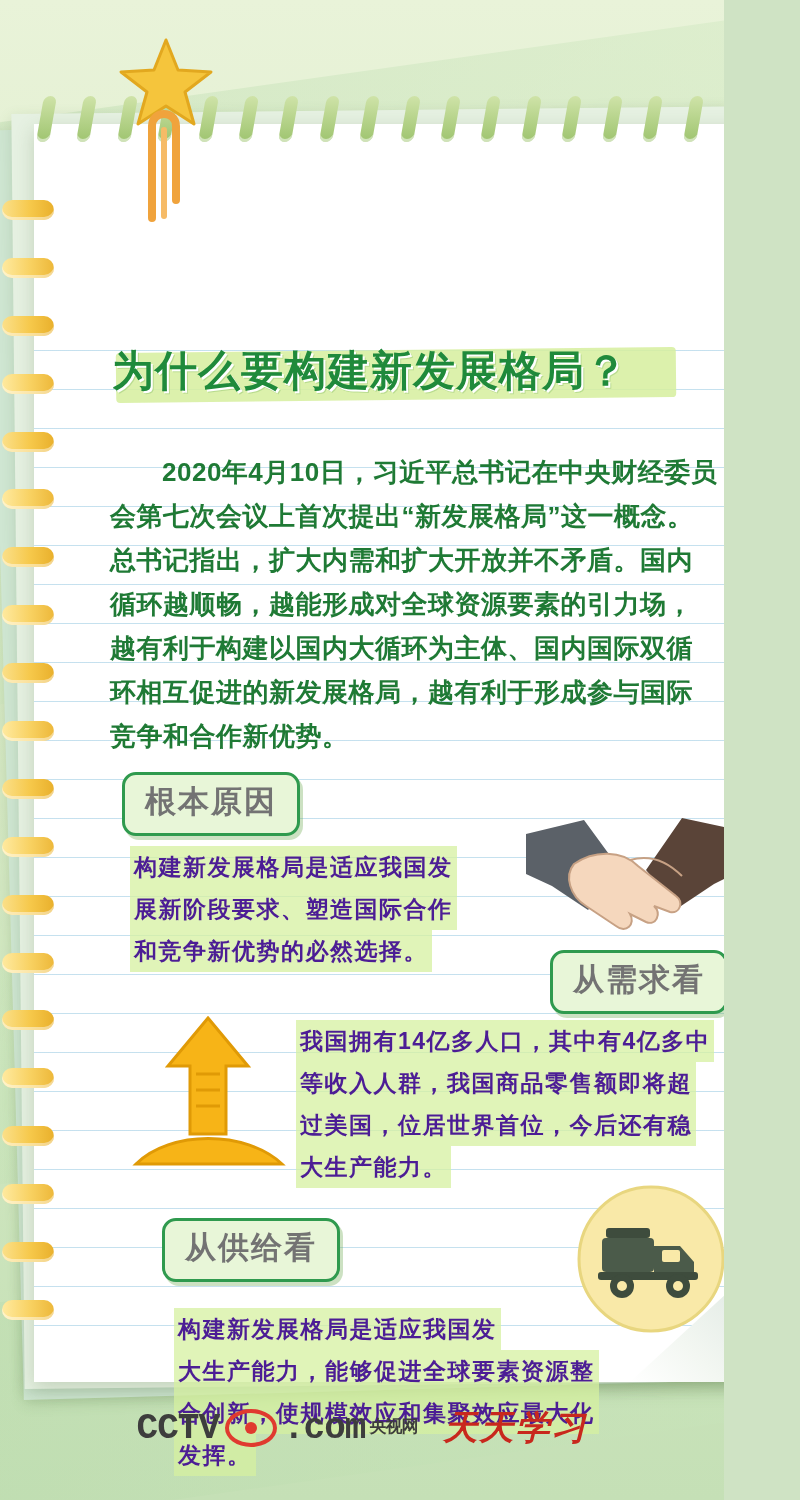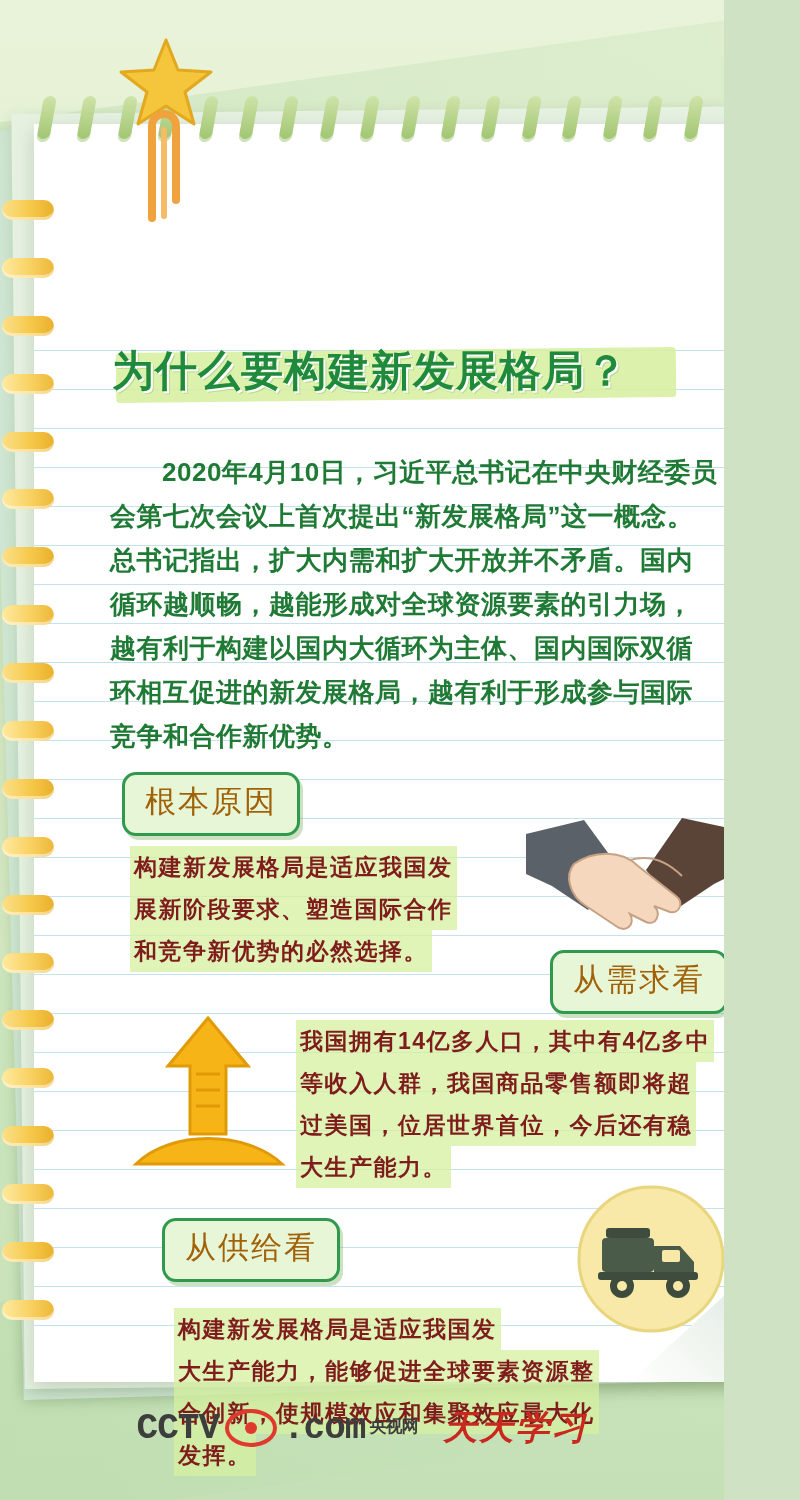--- a/index.html
+++ b/index.html
@@ -161,37 +161,37 @@
   }
 
   
   .chip {
     position: absolute;
     display: inline-block;
     padding: 6px 20px 10px 20px;
     border: 3px solid #2f9a4e;
     border-radius: 14px;
     background: #e8f6d8;
-    color: #a16207;
+    color: #737373;
     font-size: 31px;
-    font-weight: normal;
+    font-weight: bold;
     letter-spacing: 2px;
     box-shadow: 3px 4px 0 rgba(110,170,80,.35);
     white-space: nowrap;
   }
   .chip.c1 { left: 88px; top: 648px; }
   .chip.c2 { left: 516px; top: 826px; }
   .chip.c3 { left: 128px; top: 1094px; }
 
   
   .hand {
     position: absolute;
     font-size: 23px;
     line-height: 42px;
-    color: #7f1d1d;
+    color: #4c1d95;
     font-weight: bold;
     letter-spacing: 1.5px;
   }
   .hand span.line {
     display: block;
     background: rgba(214,240,160,.75);
     padding: 0 4px;
     width: fit-content;
   }
   .hand.h1 { left: 96px; top: 722px; width: 400px; }

